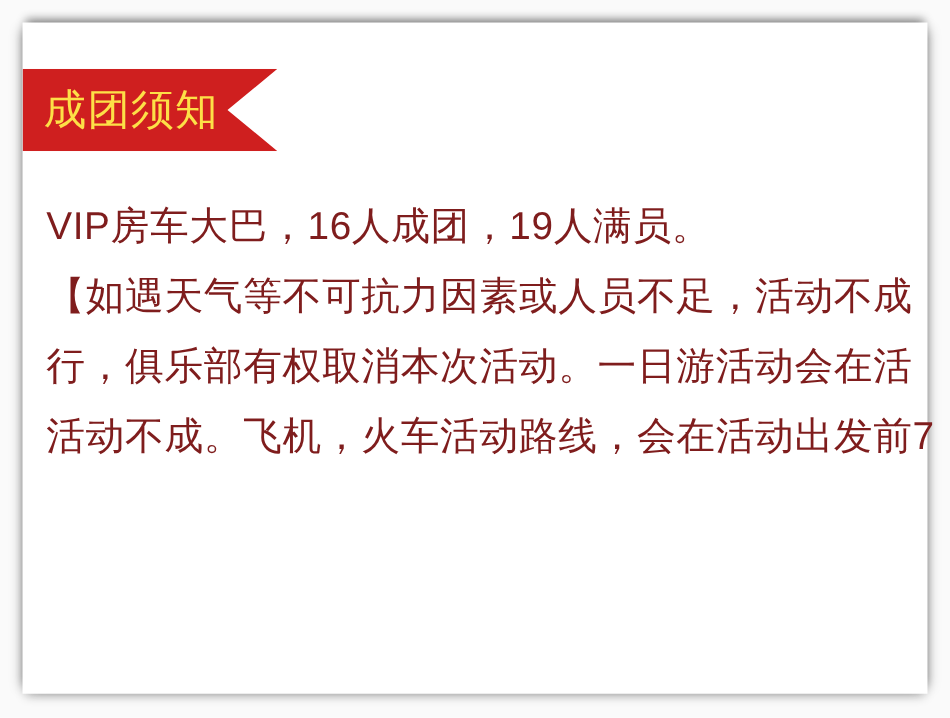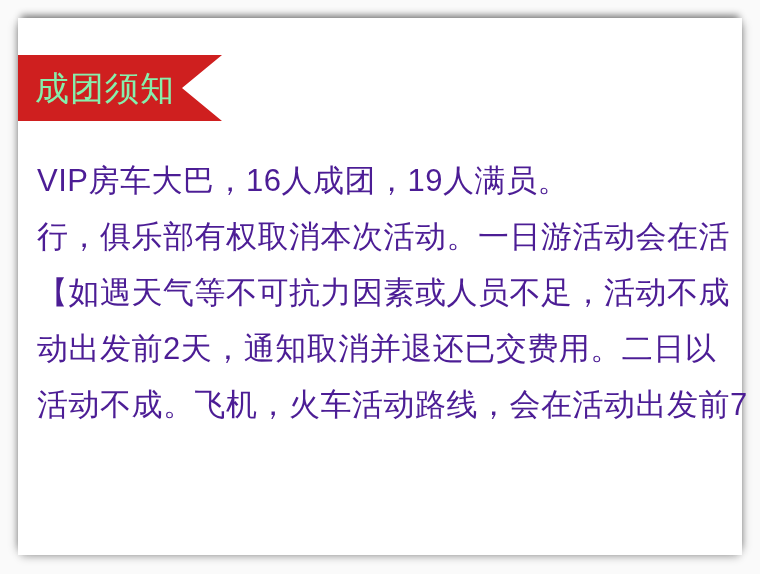--- a/index.html
+++ b/index.html
@@ -34,33 +34,33 @@
     left: 0;
     top: 37px;
     width: 204px;
     height: 66px;
     background: #cf1f1f;
     clip-path: polygon(0 0, 100% 0, calc(100% - 40px) 50%, 100% 100%, 0 100%);
     display: flex;
     align-items: center;
   }
   .ribbon-label {
-    color: #86efac;
+    color: #fde047;
     font-size: 34px;
     letter-spacing: 1px;
     padding-left: 17px;
     line-height: 1;
     white-space: nowrap;
   }
   .notice {
     position: absolute;
     left: 19px;
     top: 135px;
     right: 8px;
-    color: #4c1d95;
+    color: #7f1d1d;
     font-size: 31px;
     line-height: 56px;
     letter-spacing: 0.5px;
   }
   .notice-line {
     white-space: nowrap;
     height: 56px;
   }
 </style>
 </head>
@@ -68,20 +68,19 @@
 
 <div class="stage">
   <div class="card">
 
     <div class="ribbon">
       <span class="ribbon-label">成团须知</span>
     </div>
 
     <div class="notice">
       <div class="notice-line">VIP房车大巴，16人成团，19人满员。</div>
+      <div class="notice-line">【如遇天气等不可抗力因素或人员不足，活动不成</div>
       <div class="notice-line">行，俱乐部有权取消本次活动。一日游活动会在活</div>
-      <div class="notice-line">【如遇天气等不可抗力因素或人员不足，活动不成</div>
-      <div class="notice-line">动出发前2天，通知取消并退还已交费用。二日以</div>
       <div class="notice-line">活动不成。飞机，火车活动路线，会在活动出发前7</div>
     </div>
 
   </div>
 </div>
 
 </body></html>

